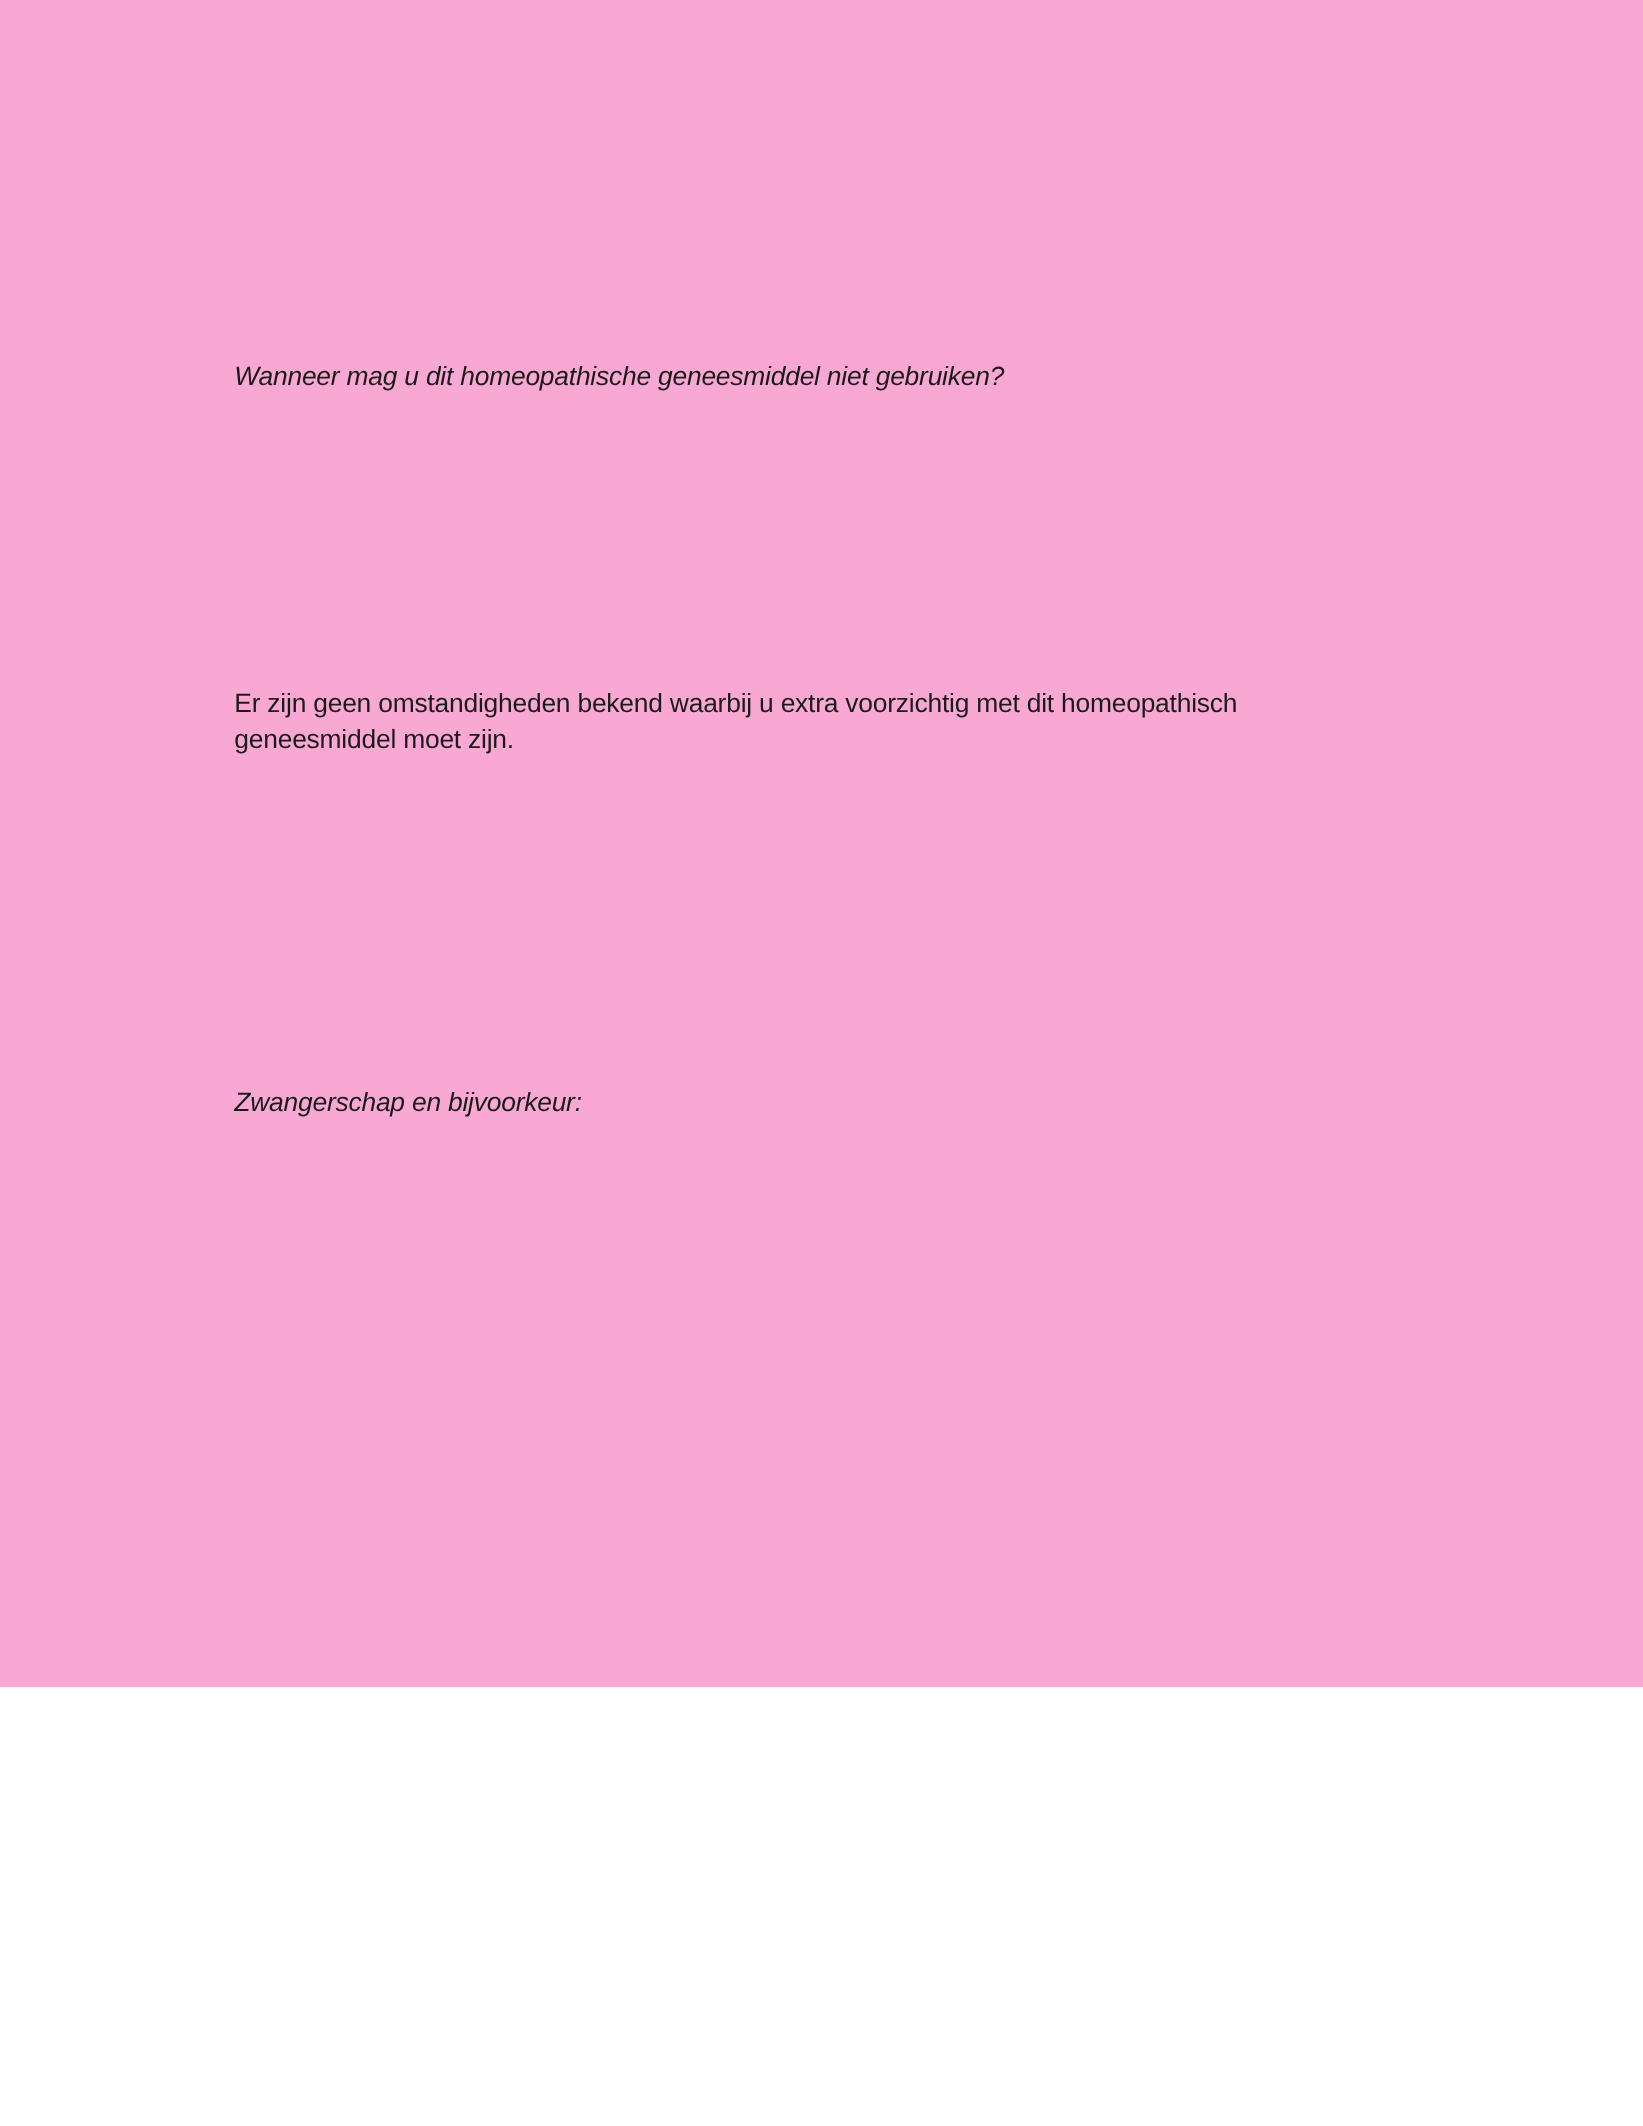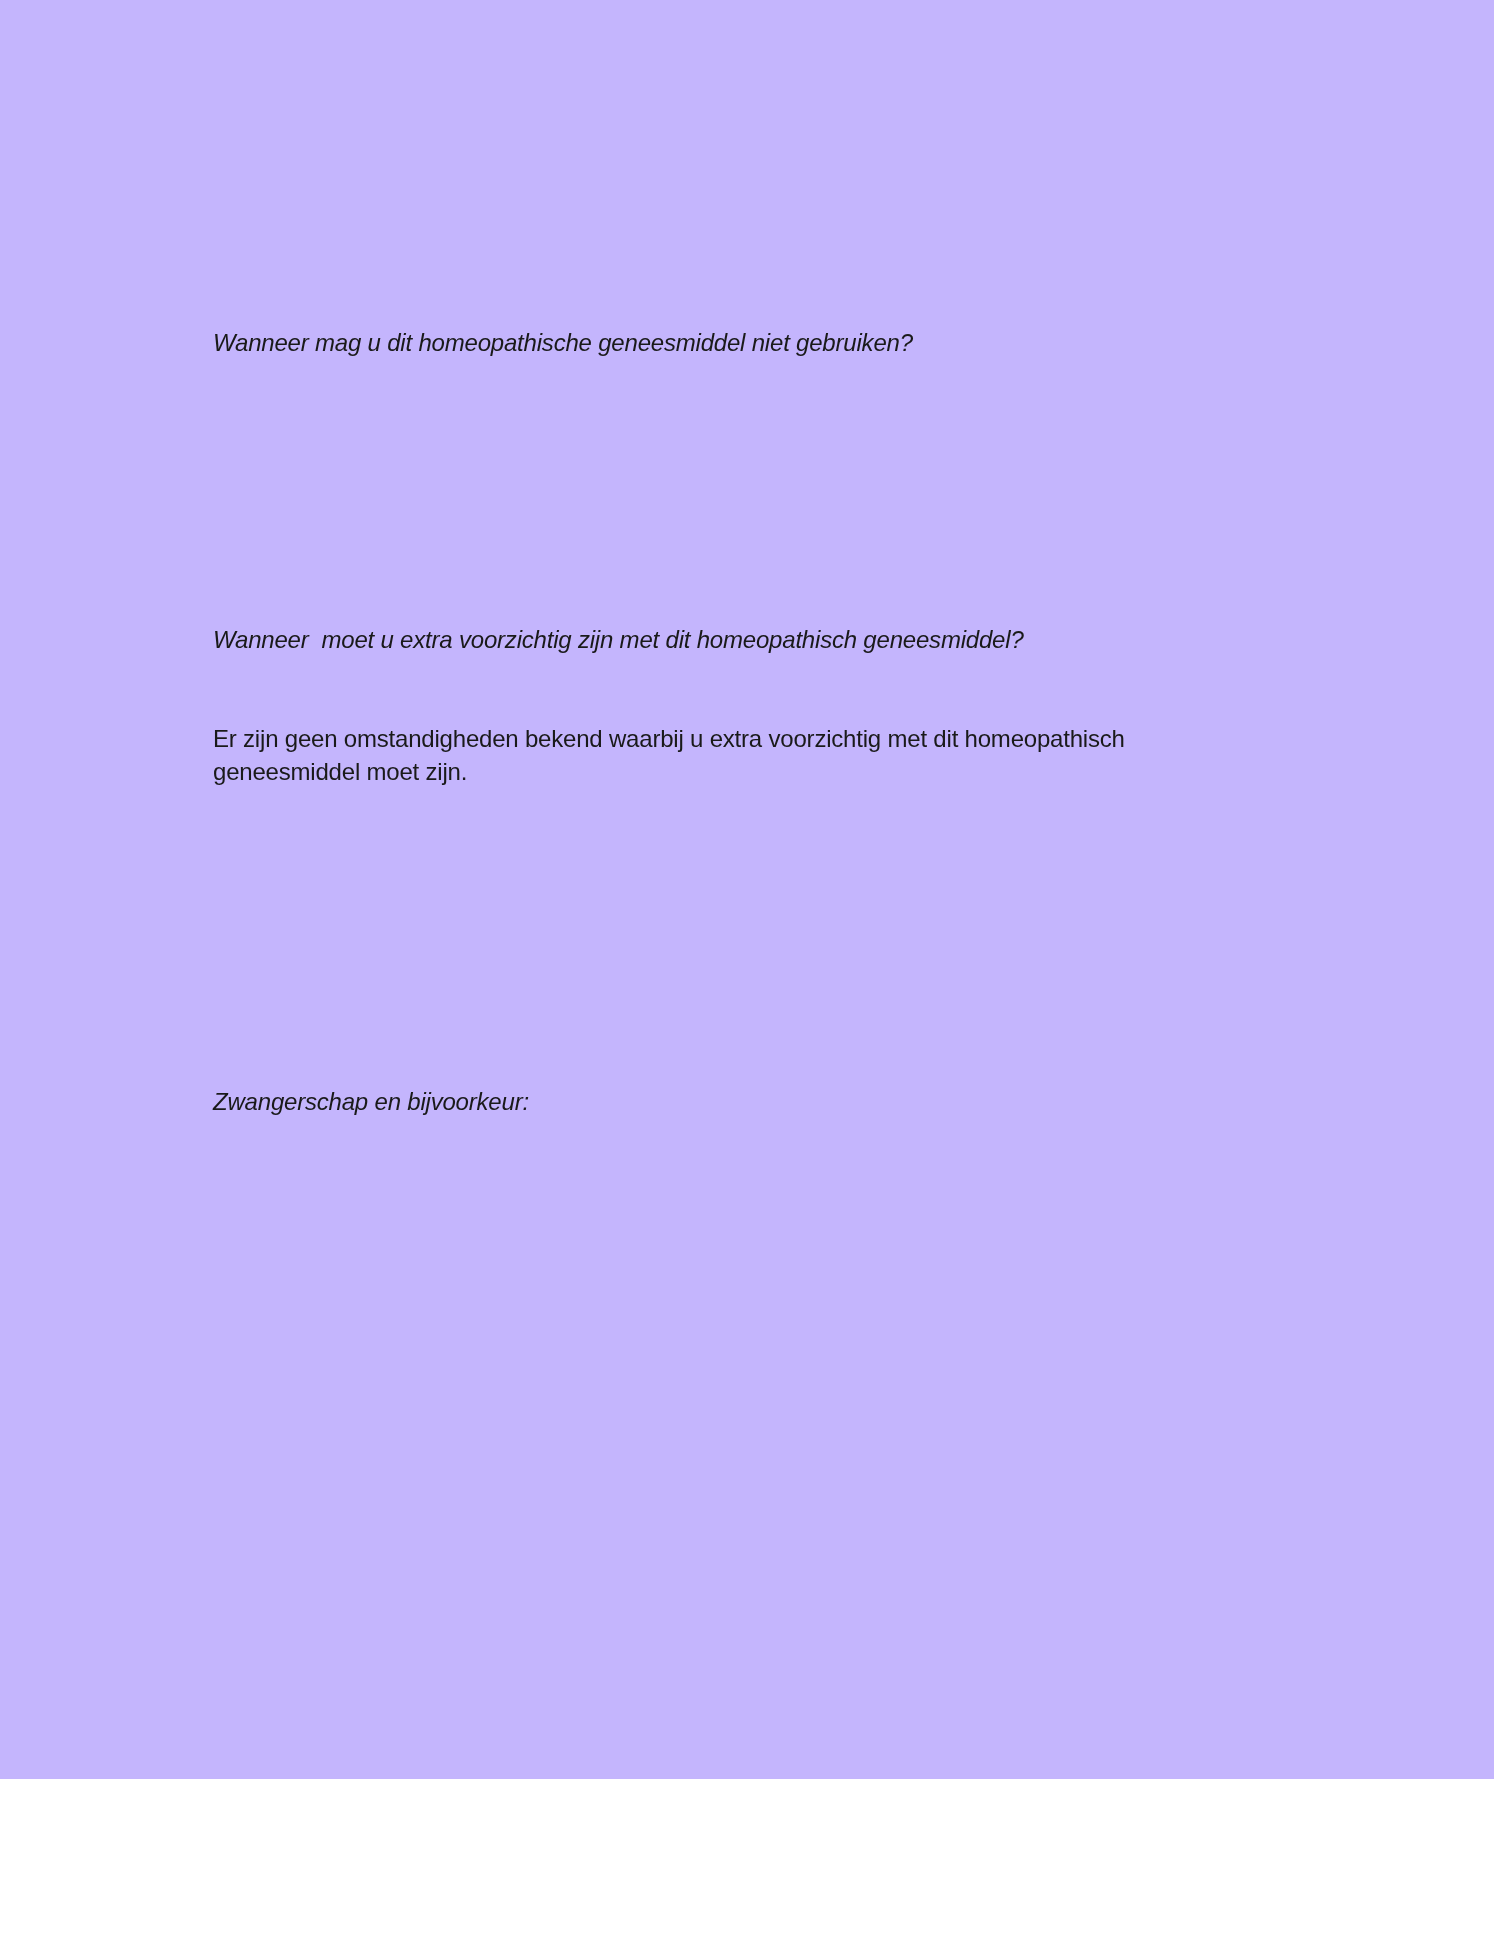--- a/index.html
+++ b/index.html
@@ -1,19 +1,19 @@
 <!DOCTYPE html>
 <html><head>
 <meta charset="utf-8">
 <style>
   html,body { margin:0; padding:0; background:#ffffff; }
   .page {
     position:relative;
-    width:1494px; height:1779px;
-    background:#c4b5fd;
+    width:1494px; height:1534px;
+    background:#f9a8d4;
     overflow:hidden;
   }
   .content {
     position:absolute;
     left:213px; top:161px;
     color:#1a1a1a;
     font-family:"Liberation Sans", sans-serif;
     font-size:24px;
     line-height:33px;
     letter-spacing:-0.2px;
@@ -27,21 +27,20 @@
 <body>
 
 <div class="page">
   <div class="content">
 
     <section class="para">
       <div class="heading">Wanneer mag u dit homeopathische geneesmiddel niet gebruiken?</div>
     </section>
 
     <section class="para">
-      <div class="heading">Wanneer  moet u extra voorzichtig zijn met dit homeopathisch geneesmiddel?</div>
       <div class="body">Er zijn geen omstandigheden bekend waarbij u extra voorzichtig met dit homeopathisch
 geneesmiddel moet zijn.</div>
     </section>
 
 
     <section class="para">
       <div class="heading">Zwangerschap en bijvoorkeur:</div>
     </section>
 
     

